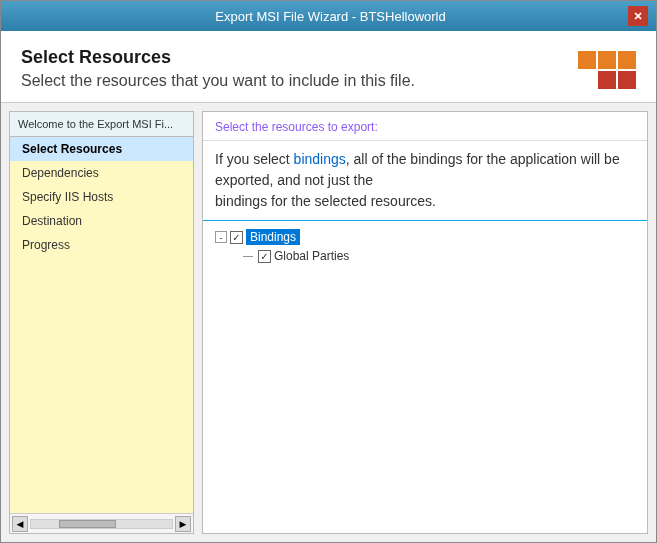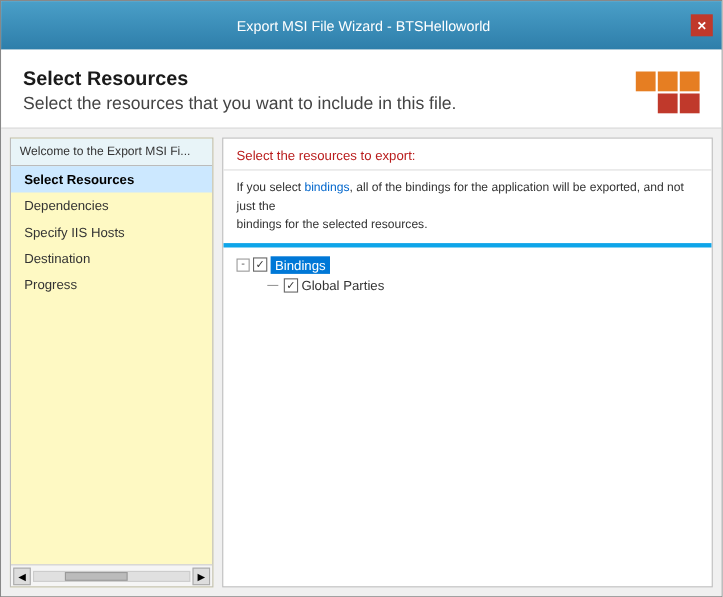--- a/index.html
+++ b/index.html
@@ -17,21 +17,21 @@
       height: 543px;
       display: flex;
       flex-direction: column;
       border: 1px solid #888;
       background: #f0f0f0;
     }
 
     .title-bar {
       background: linear-gradient(to bottom, #4a9fc8, #2e7eaa);
       color: white;
-      height: 44px;
+      height: 30px;
       display: flex;
       align-items: center;
       justify-content: space-between;
       padding: 0 8px;
       flex-shrink: 0;
     }
 
     .title-bar-text {
       font-size: 13px;
       font-weight: normal;
@@ -197,30 +197,30 @@
       background: white;
       border: 1px solid #bbb;
       display: flex;
       flex-direction: column;
       overflow: hidden;
     }
 
     .right-panel-header {
       padding: 8px 12px 6px 12px;
       font-size: 12px;
-      color: #b91c1c;
+      color: #8b5cf6;
       border-bottom: 1px solid #ddd;
     }
 
     .right-panel-info {
       padding: 8px 12px;
-      font-size: 11px;
+      font-size: 14px;
       color: #333;
       line-height: 1.5;
-      border-bottom: 4px solid #0ea5e9;
+      border-bottom: 1px solid #0ea5e9;
     }
 
     .right-panel-info .highlight { color: #0066cc; }
 
     .tree-area {
       flex: 1;
       padding: 8px 12px;
       overflow: auto;
     }
 

